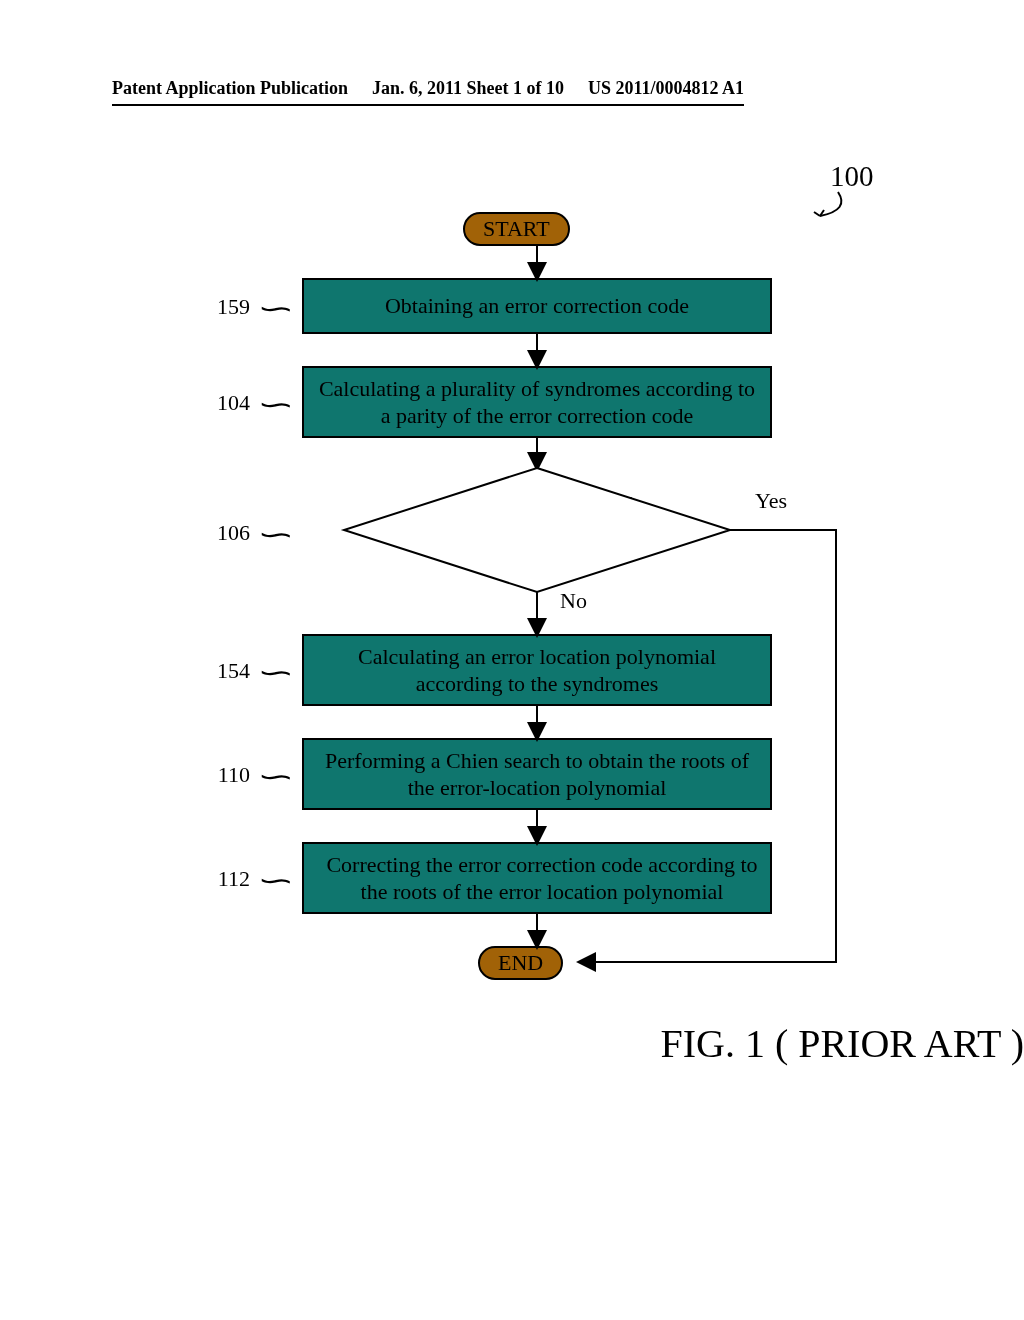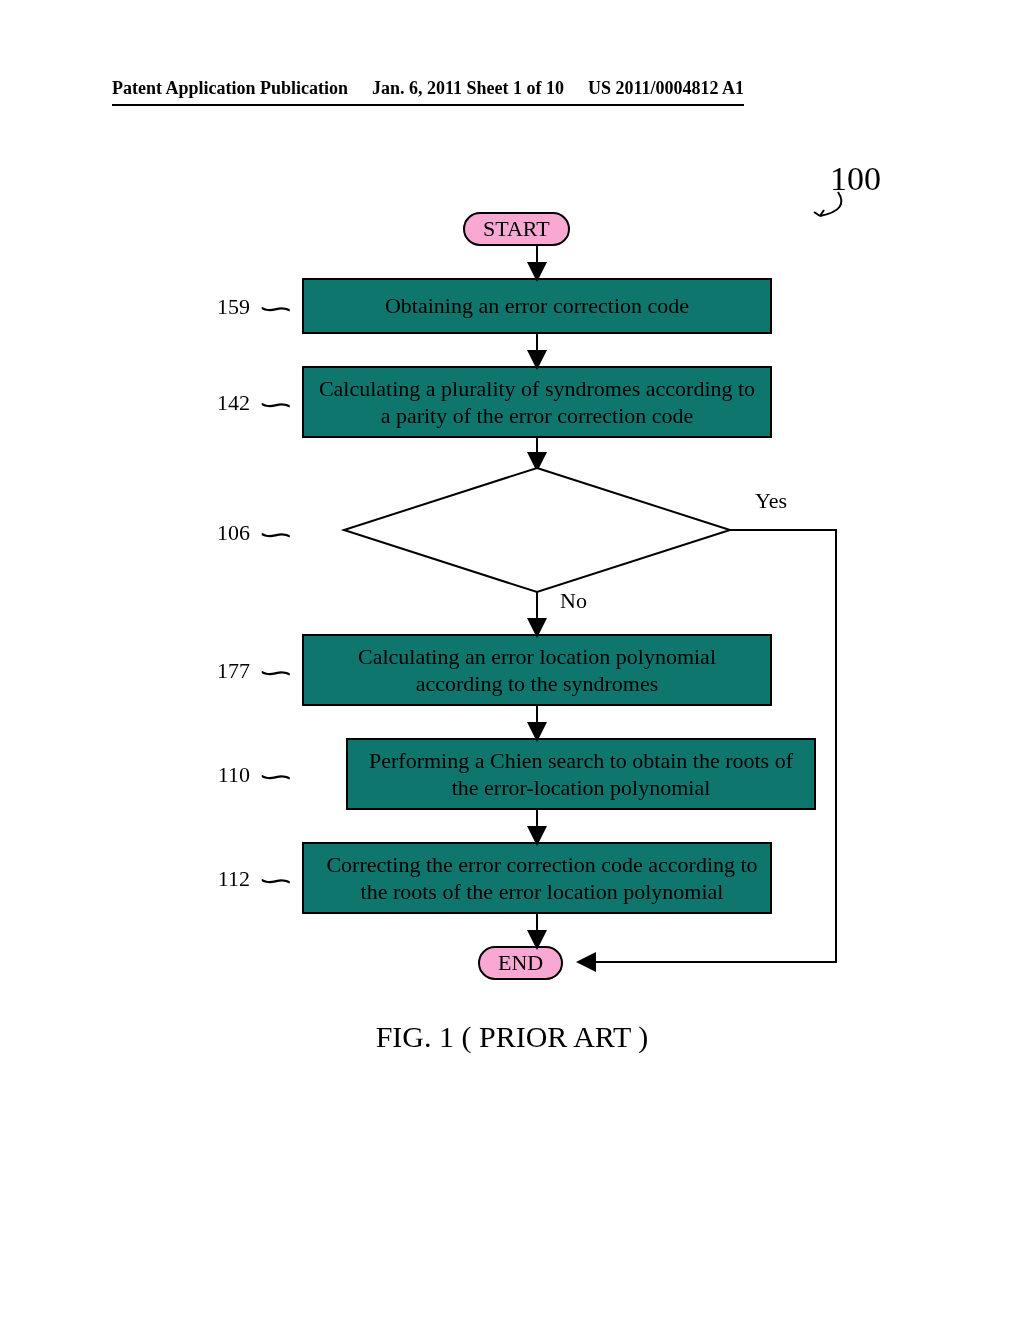--- a/index.html
+++ b/index.html
@@ -41,33 +41,33 @@
     top: 160px;
     left: 0;
     width: 1024px;
     height: 1000px;
   }
   .figcaption {
     position: absolute;
     top: 1020px;
     left: 0;
     width: 1024px;
-    text-align: center;
-    font-size: 30px;
+    text-align: right;
+    font-size: 40px;
     font-family: "Times New Roman", Times, serif;
   }
 
   
   .terminal {
     position: absolute;
     border: 2px solid #000;
     border-radius: 18px;
     padding: 2px 18px;
     font-size: 22px;
-    background: #f9a8d4;
+    background: #a16207;
     text-align: center;
   }
   .process {
     position: absolute;
     border: 2px solid #000;
     background: #0f766e;
     font-size: 22px;
     text-align: center;
     display: flex;
     align-items: center;
@@ -75,21 +75,21 @@
     padding: 6px 10px;
     line-height: 1.25;
   }
   .stepnum {
     position: absolute;
     font-size: 22px;
     text-align: right;
   }
   .ref100 {
     position: absolute;
-    font-size: 34px;
+    font-size: 29px;
   }
   .decision-label {
     position: absolute;
     font-size: 22px;
     text-align: center;
     line-height: 1.25;
     width: 200px;
   }
   .edge-label {
     position: absolute;
@@ -125,38 +125,38 @@
   <div class="diagram">
 
     <div class="ref100" style="left:830px; top:0px;">100</div>
 
     <div class="terminal" style="left:463px; top:52px;">START</div>
 
     <div class="stepnum" style="left:200px; top:134px; width:50px;">159</div>
     <div class="tilde" style="left:264px; top:132px;">∽</div>
     <div class="process" style="left:302px; top:118px; width:470px; height:56px;">Obtaining an error correction code</div>
 
-    <div class="stepnum" style="left:200px; top:230px; width:50px;">142</div>
+    <div class="stepnum" style="left:200px; top:230px; width:50px;">104</div>
     <div class="tilde" style="left:264px; top:228px;">∽</div>
     <div class="process" style="left:302px; top:206px; width:470px; height:72px;">Calculating a plurality of syndromes according to a parity of the error correction code</div>
 
     <div class="stepnum" style="left:200px; top:360px; width:50px;">106</div>
     <div class="tilde" style="left:264px; top:358px;">∽</div>
 
     <div class="decision-label" style="left:437px; top:330px;">Are the syndromes all equal to zero?</div>
     <div class="edge-label" style="left:755px; top:328px;">Yes</div>
     <div class="edge-label" style="left:560px; top:428px;">No</div>
 
-    <div class="stepnum" style="left:200px; top:498px; width:50px;">177</div>
+    <div class="stepnum" style="left:200px; top:498px; width:50px;">154</div>
     <div class="tilde" style="left:264px; top:496px;">∽</div>
     <div class="process" style="left:302px; top:474px; width:470px; height:72px;">Calculating an error location polynomial according to the syndromes</div>
 
     <div class="stepnum" style="left:200px; top:602px; width:50px;">110</div>
     <div class="tilde" style="left:264px; top:600px;">∽</div>
-    <div class="process" style="left:302px; top:578px; width:470px; height:72px;margin-left:44px;">Performing a Chien search to obtain the roots of the error-location polynomial</div>
+    <div class="process" style="left:302px; top:578px; width:470px; height:72px;">Performing a Chien search to obtain the roots of the error-location polynomial</div>
 
     <div class="stepnum" style="left:200px; top:706px; width:50px;">112</div>
     <div class="tilde" style="left:264px; top:704px;">∽</div>
     <div class="process" style="left:302px; top:682px; width:470px; height:72px;padding-left:20px;">Correcting the error correction code according to the roots of the error location polynomial</div>
 
     <div class="terminal" style="left:478px; top:786px;">END</div>
 
     <svg class="conn-svg" viewBox="0 0 1024 1000">
       <defs>
         <marker id="arrow" markerWidth="10" markerHeight="10" refX="8" refY="5" orient="auto" markerUnits="strokeWidth">

